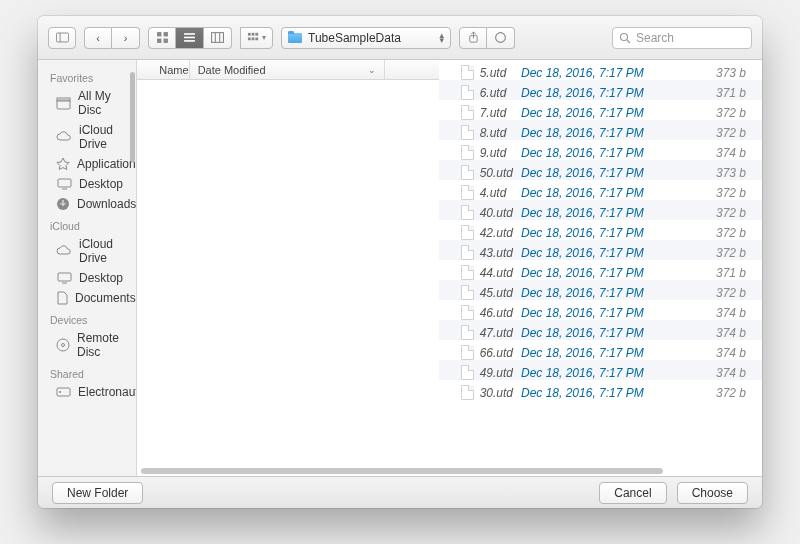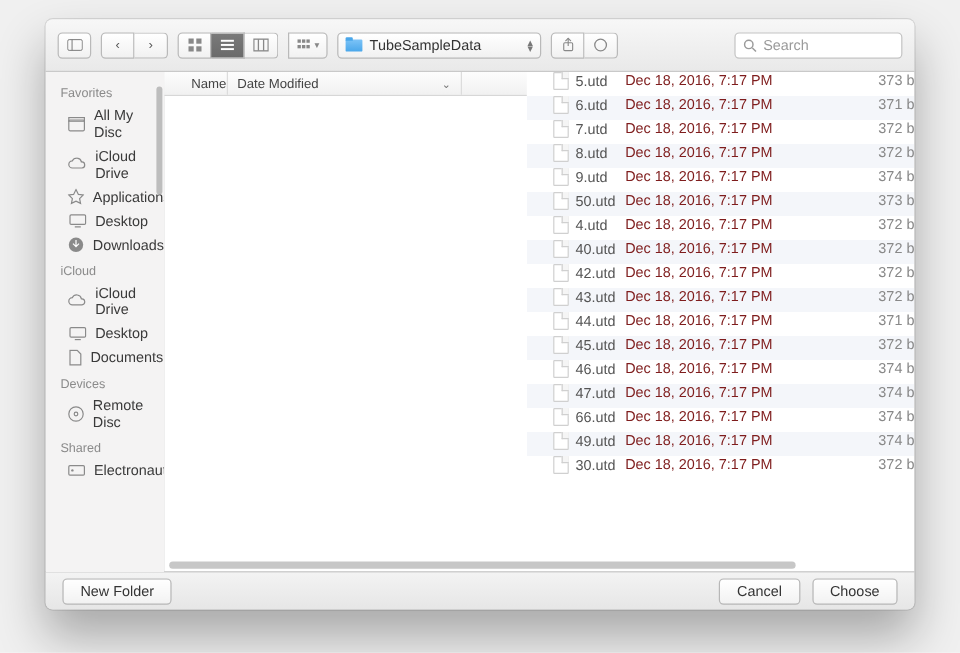--- a/index.html
+++ b/index.html
@@ -52,28 +52,28 @@
 .cols {
   height: 20px; background: linear-gradient(#fdfdfd,#f1f1f1); border-bottom: 1px solid #d7d7d7;
   display: flex; align-items: center; font-size: 11px; color: #444;
 }
 .col-name { flex: 1; padding-left: 22px; border-right: 1px solid #dcdcdc; height:100%; display:flex; align-items:center; }
 .col-date { width: 195px; padding-left: 8px; border-right:1px solid #dcdcdc; height:100%; display:flex; align-items:center; gap:6px;justify-content:space-between; }
 .col-size { width: 54px; }
 .chev { margin-left: auto; margin-right: 8px; color:#777; font-size:9px; }
 .rows { flex:1; overflow: hidden; position: relative; }
 .row {
-  display: flex; align-items: flex-start; height: 20px; font-size: 12px; color: #555;
+  display: flex; align-items: flex-end; height: 20px; font-size: 12px; color: #555; font-style: italic;
 }
 .row.alt { background: #f4f6fa; }
 .cell-name { flex:1; display:flex; align-items:center; gap:6px; padding-left: 22px; }
 .doc-ic { width:13px; height:15px; background:#fff; border:1px solid #d0d0d0; border-radius:1px; position:relative; }
 .doc-ic::after { content:""; position:absolute; right:-1px; top:-1px; width:5px; height:5px; background:#f5f5f5; border-left:1px solid #d0d0d0; border-bottom:1px solid #d0d0d0; }
-.cell-date { width: 195px; padding-left: 8px; color:#7f1d1d; }
-.cell-size { width: 54px; text-align: right; color:#888; }
+.cell-date { width: 195px; padding-left: 8px; color:#0369a1; }
+.cell-size { width: 54px; text-align: right; padding-right: 16px; color:#888; }
 .hscroll { position:absolute; left:4px; right:14px; bottom:1px; height:8px; }
 .hsthumb { position:absolute; left:0; top:1px; height:6px; width:86%; background:#c7c7c7; border-radius:3px; }
 .footer {
   height: 32px; background: linear-gradient(#f3f3f3,#e6e6e6); border-top: 1px solid #c9c9c9;
   display: flex; align-items: center; padding: 0 14px; gap: 10px;
 }
 .pbtn {
   height: 22px; padding: 0 14px; background: linear-gradient(#fff,#f2f2f2);
   border: 1px solid #b7b7b7; border-radius: 4px; font-size: 12px; color:#333;
   display:flex; align-items:center; cursor:default;

